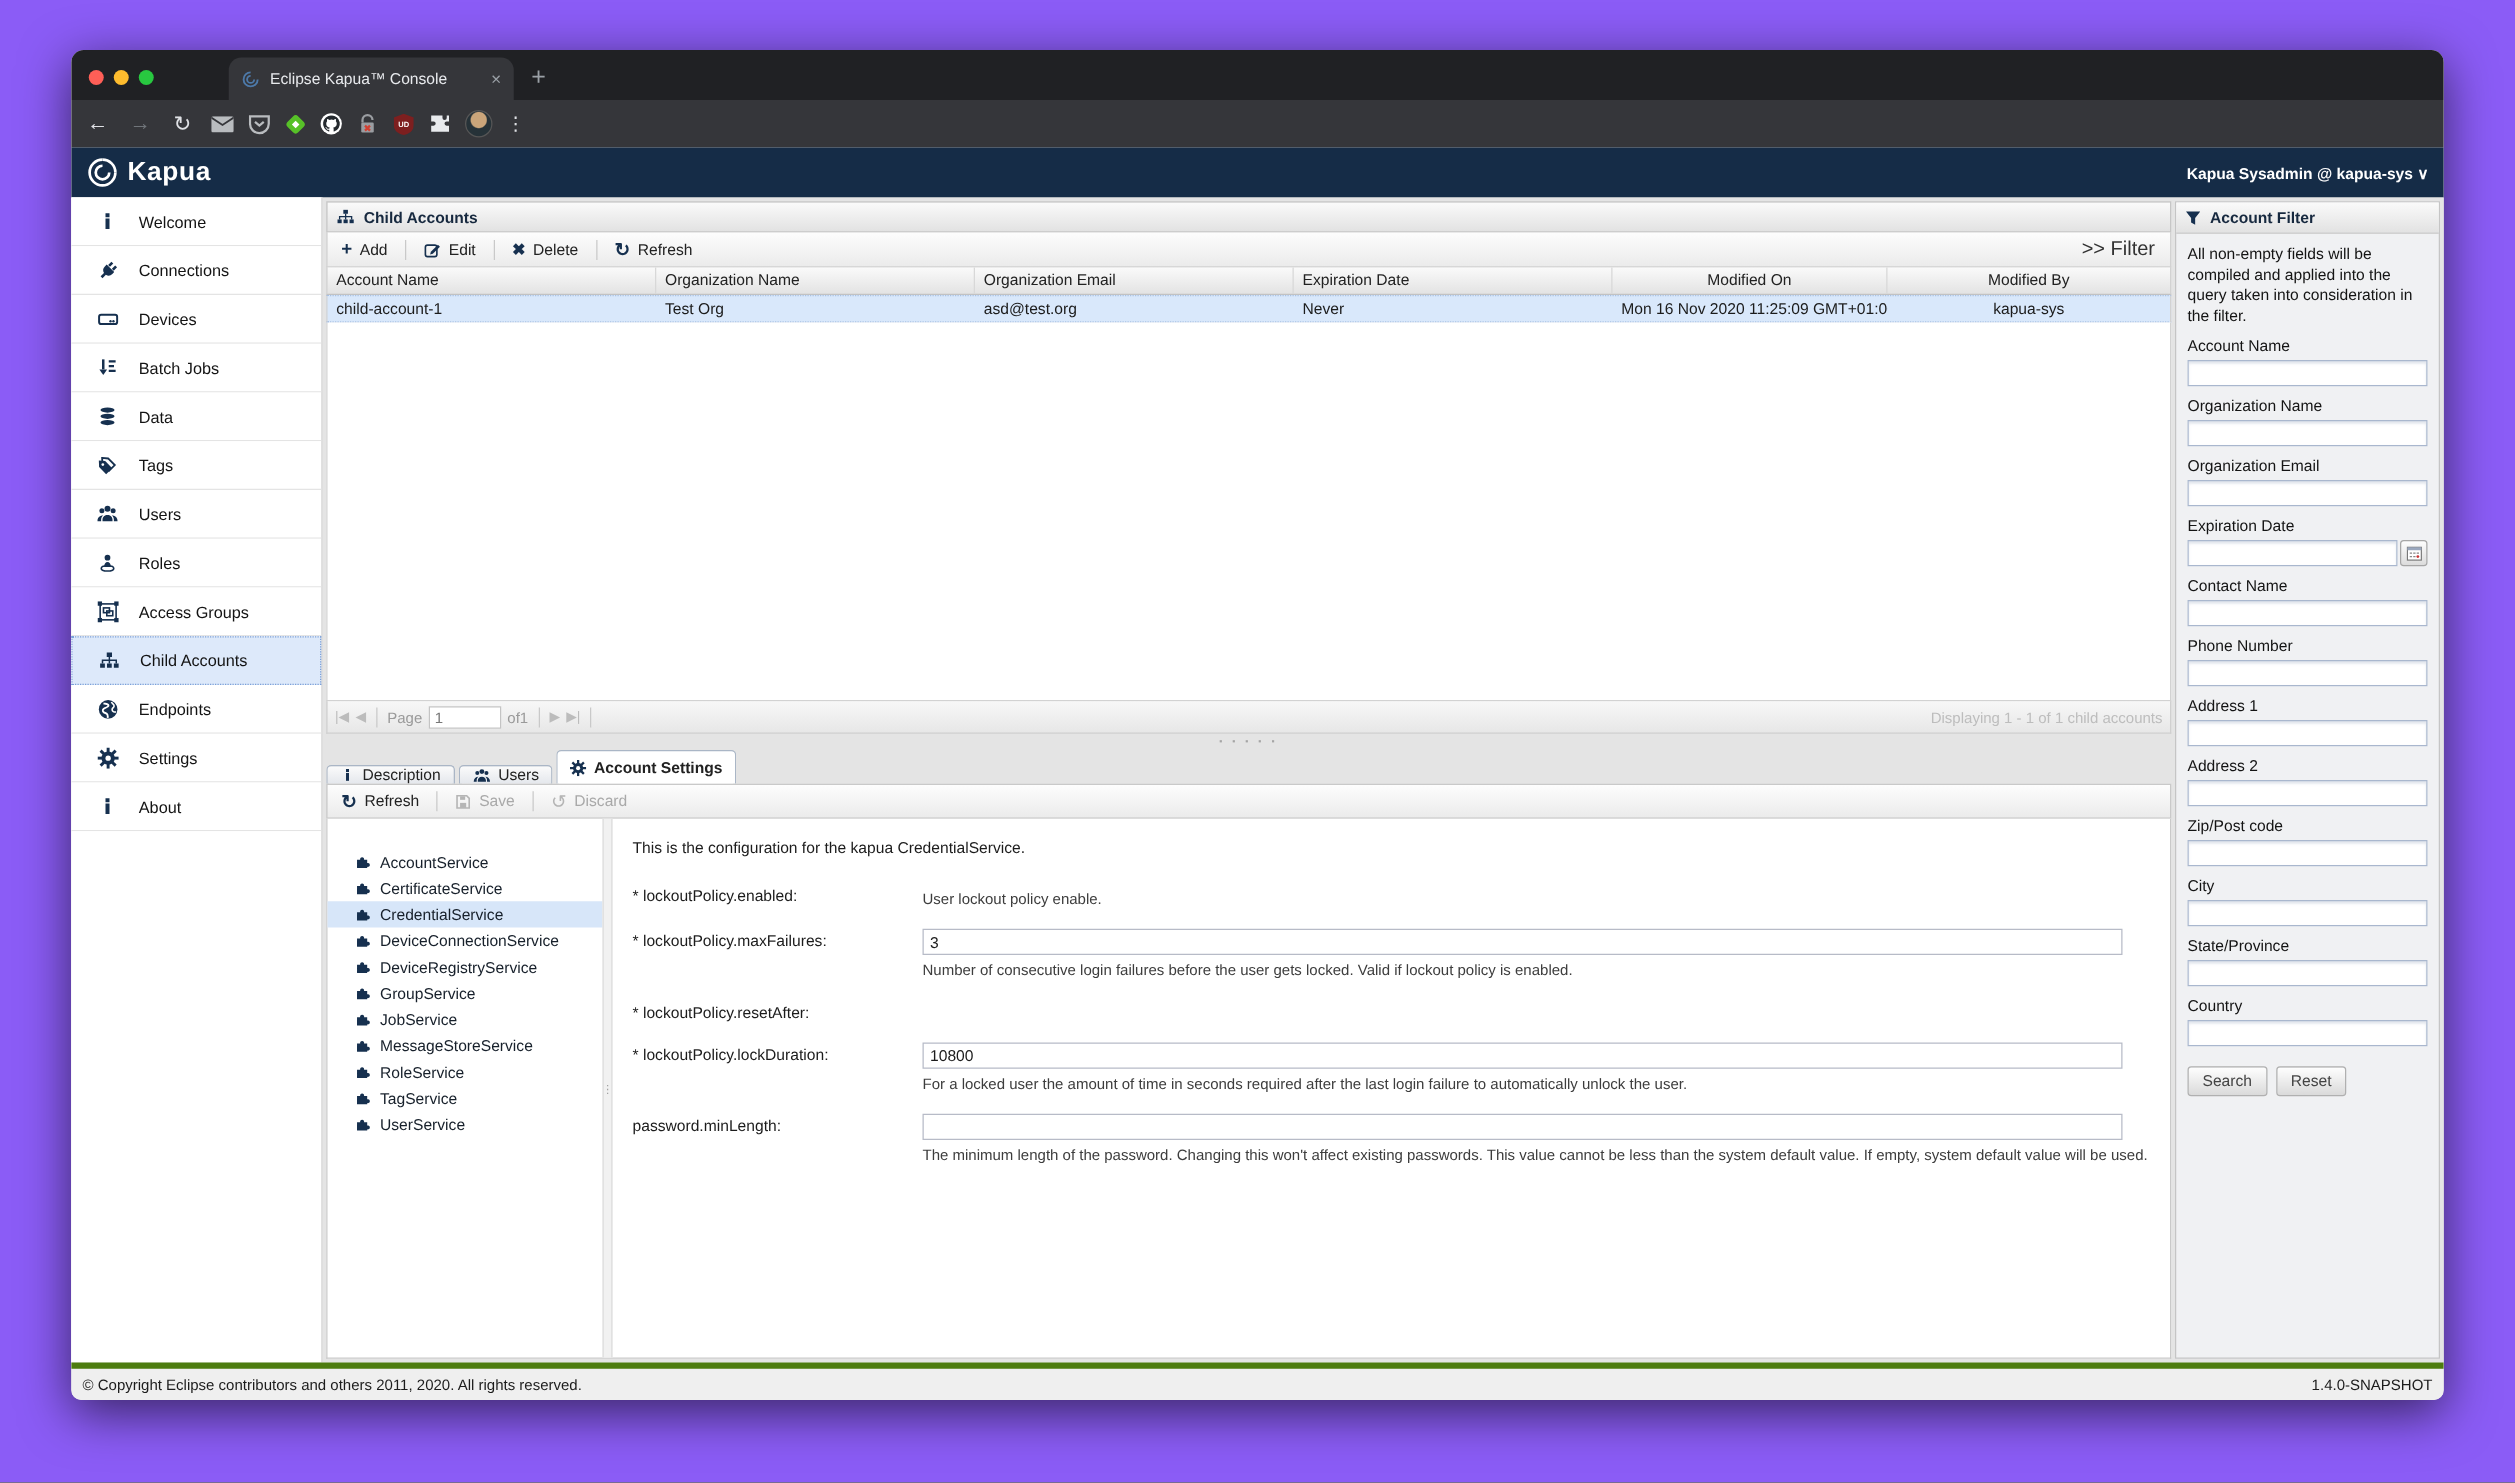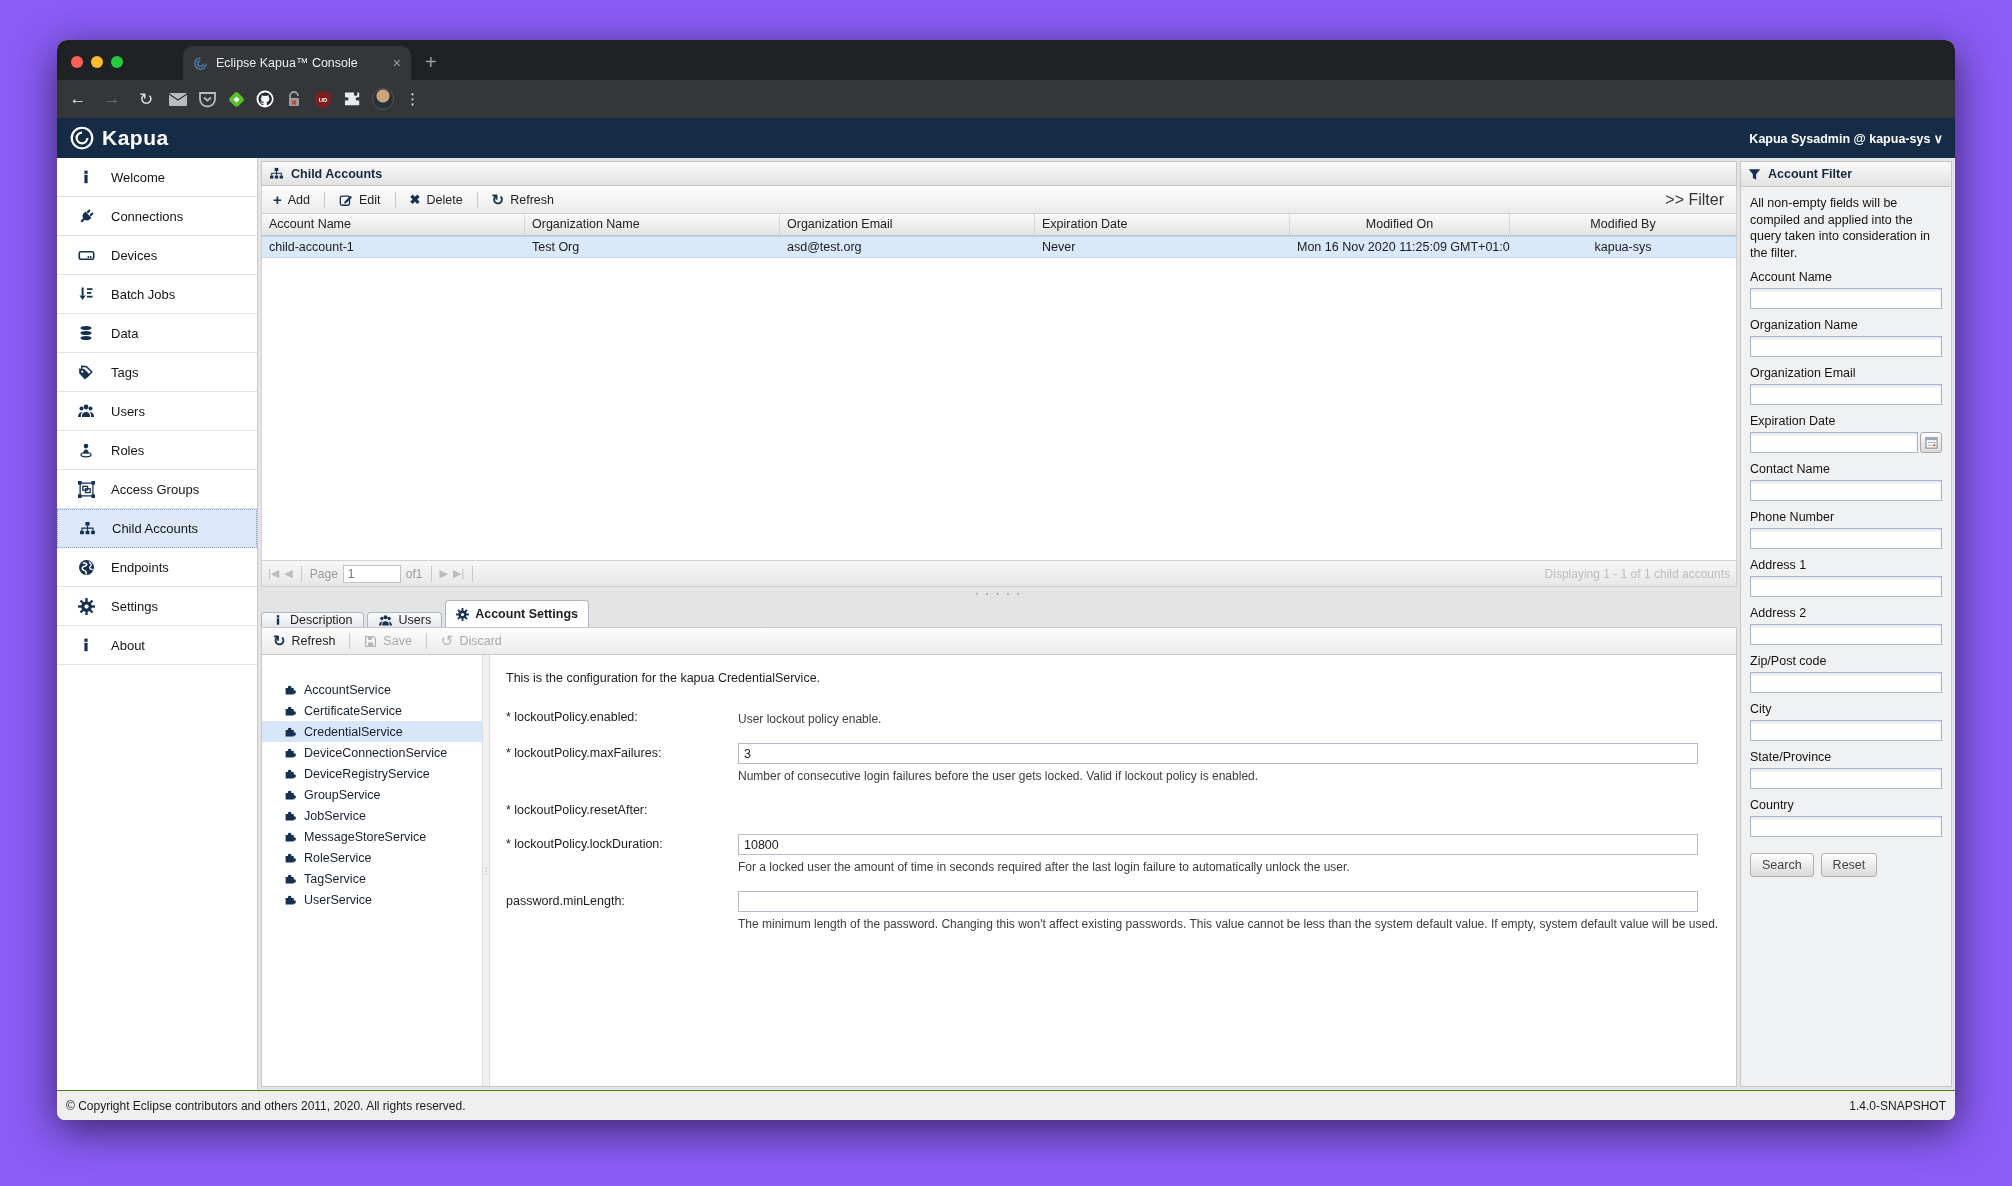--- a/index.html
+++ b/index.html
@@ -116,21 +116,21 @@
   .ff-input { width:100%; height:21px; border:1px solid #a9b7ce; background:#fff; box-shadow:inset 0 2px 2px rgba(150,165,190,.28);
               font-size:12.5px; padding:0 4px; font-family:"Liberation Sans", sans-serif; }
   .ff-date { display:flex; gap:2px; align-items:center; }
   .ff-date .ff-input { flex:1; }
   .cal-btn { width:22px; height:21px; flex:none; border:1px solid #a6a6a6; border-radius:3px;
              background:linear-gradient(#fdfdfd,#dcdcdc); display:flex; align-items:center; justify-content:center; }
   .fbtns { display:flex; gap:7px; margin-top:16px; }
   .fbtn { padding:4px 11px; font-size:12.5px; color:#444; border:1px solid #b0b0b0; border-radius:3px;
           background:linear-gradient(#fefefe,#dadada); }
 
-  .footer { height:30px; flex:none; background:#efefef; border-top:1px solid #4d7c0f; display:flex; align-items:center;
+  .footer { height:30px; flex:none; background:#efefef; border-top:5px solid #4d7c0f; display:flex; align-items:center;
             padding:0 9px; font-size:12px; color:#1c1c1c; }
   .footer .ver { margin-left:auto; }
 
   svg { display:block; }
   .nvfill { fill:#16304f; }
 </style>
 </head>
 <body>
 
 <div class="stage">

